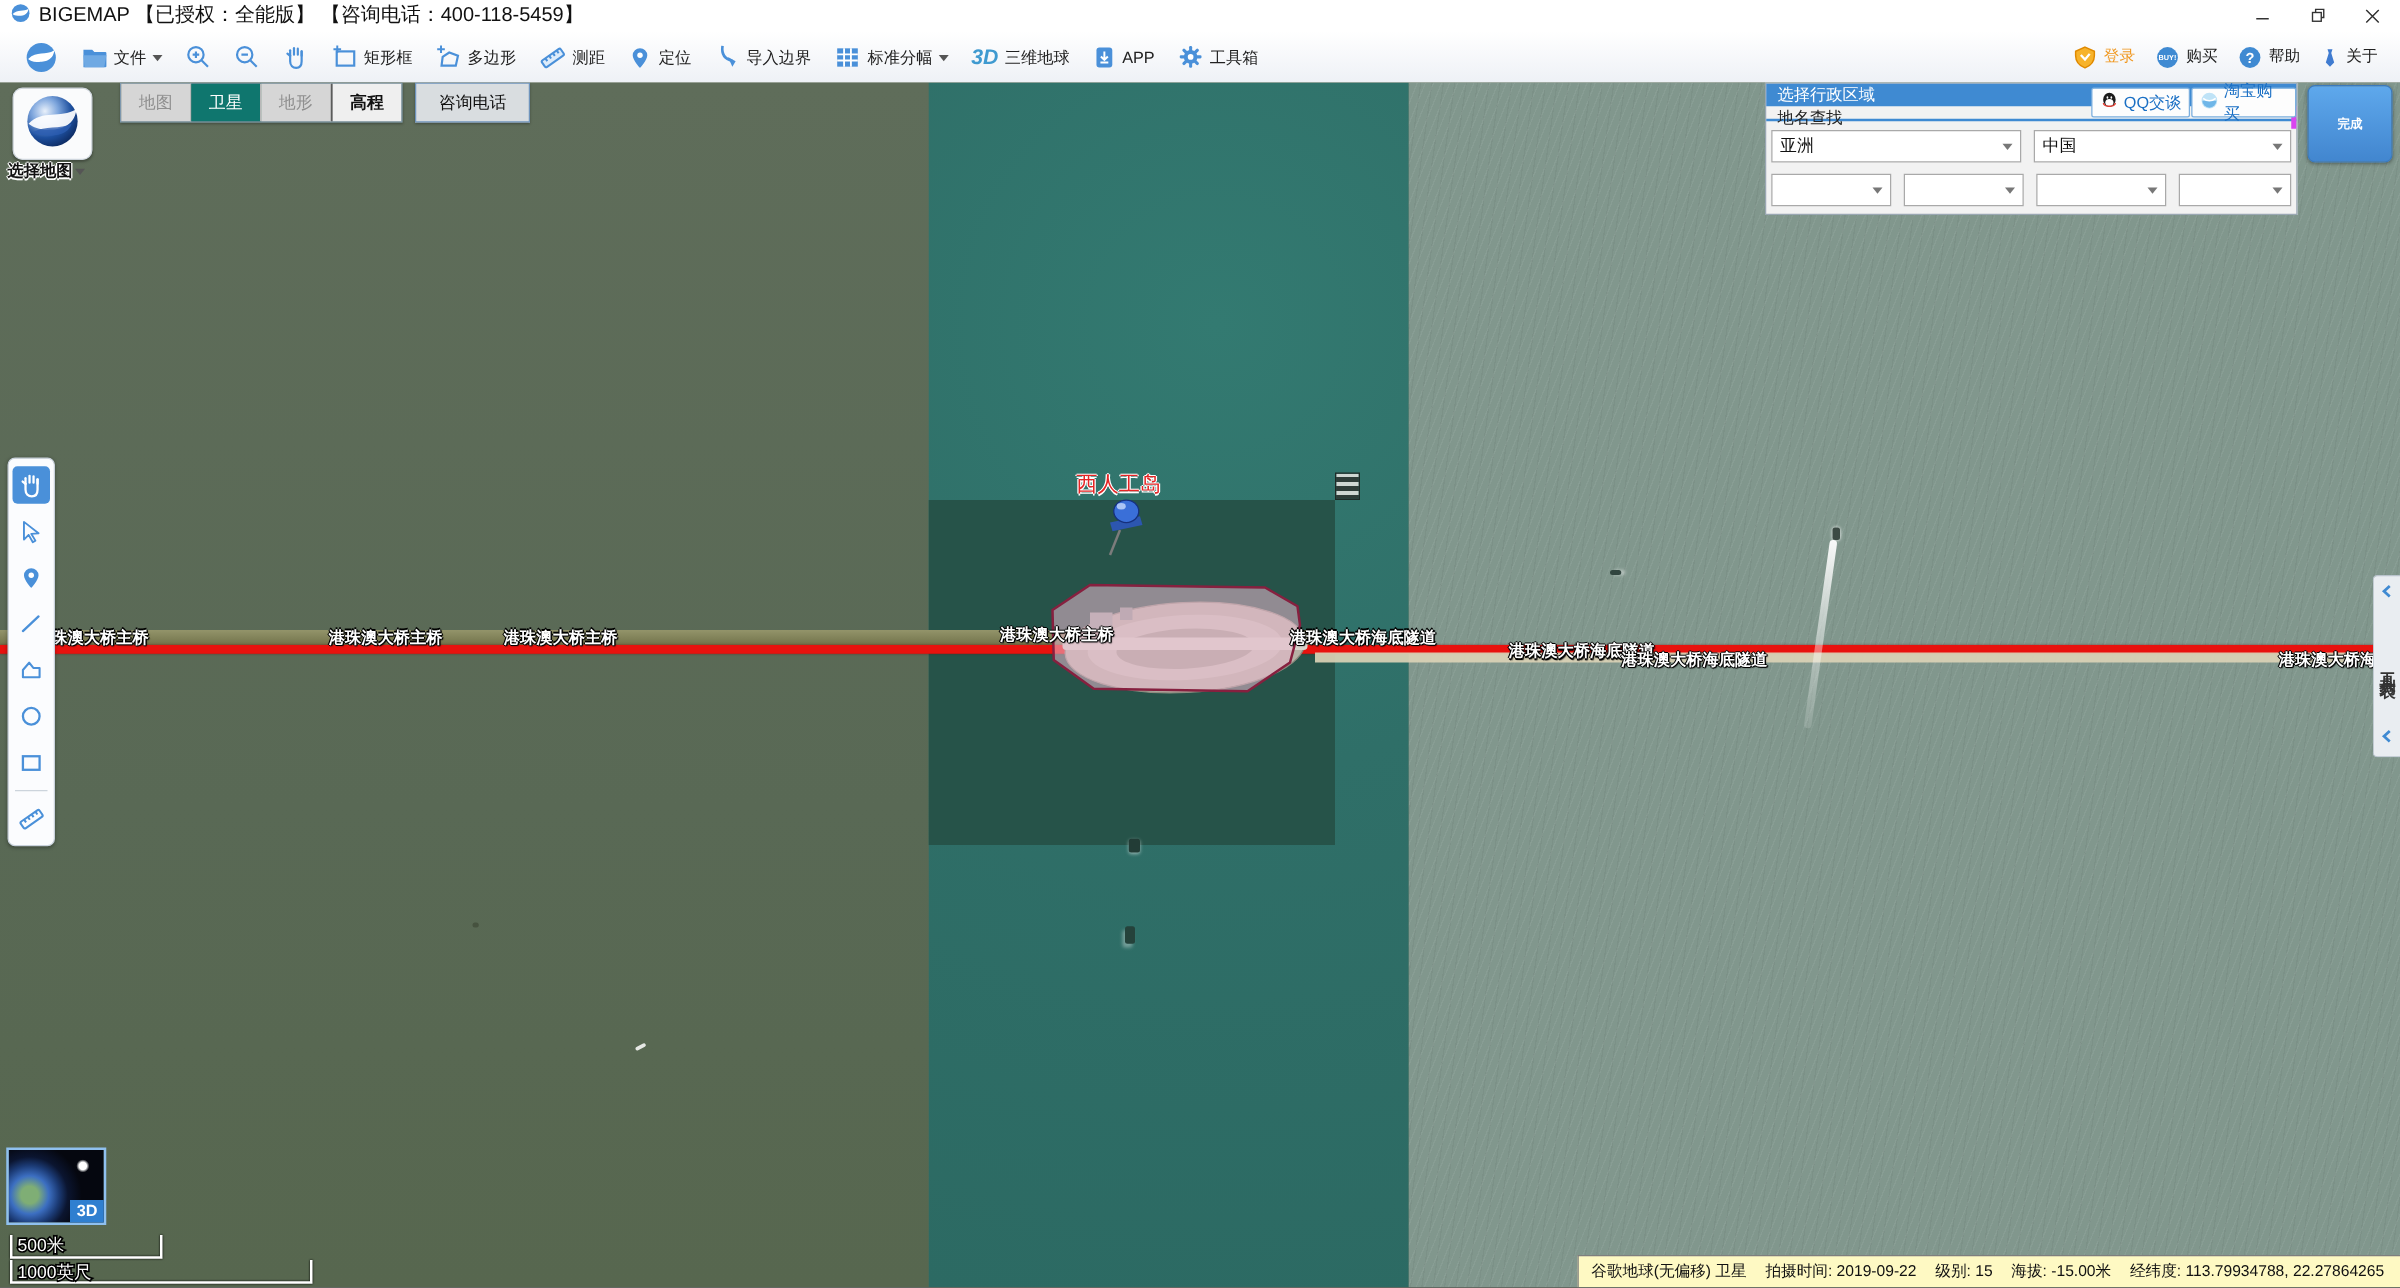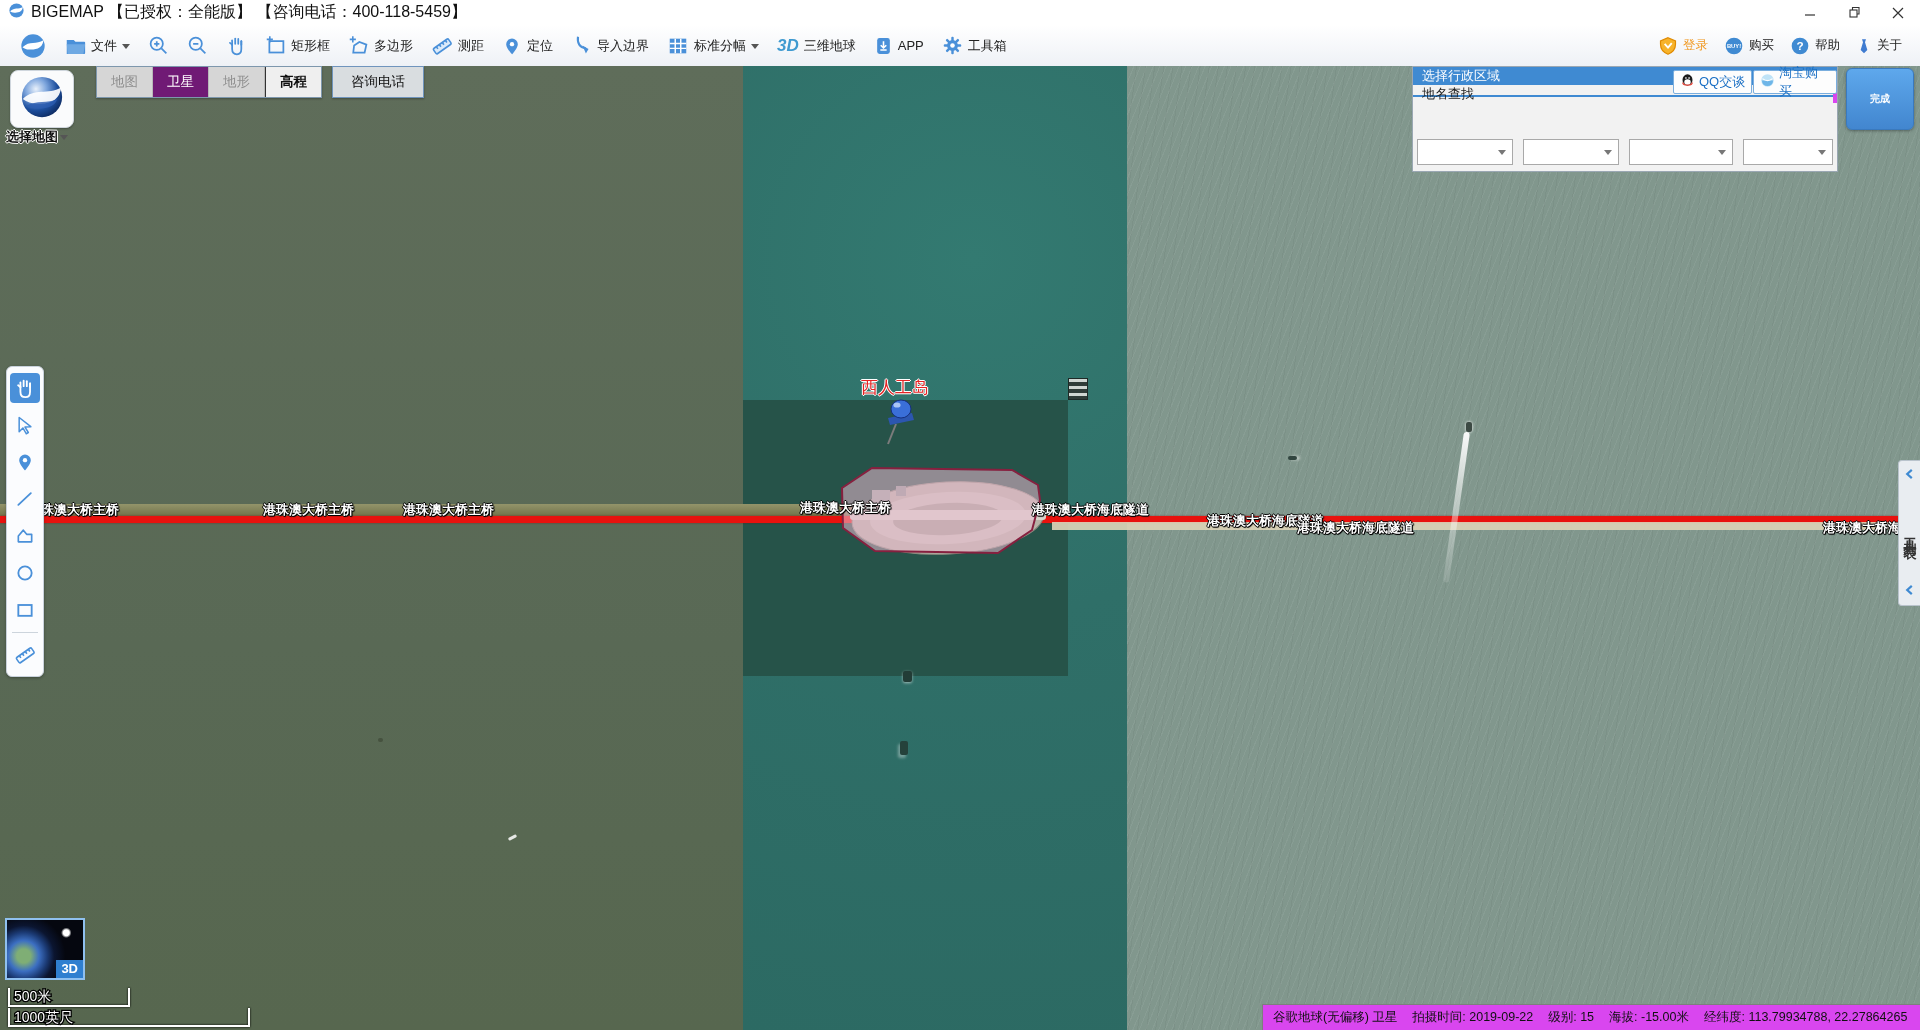--- a/index.html
+++ b/index.html
@@ -56,21 +56,21 @@
   .speck{left:508px;top:770px;width:9px;height:3px;background:rgba(255,255,255,.85);transform:rotate(-28deg);border-radius:2px;}
   .dot{left:378px;top:672px;width:5px;height:4px;background:#46523f;border-radius:2px;}
   
   .layer-btn{position:absolute;left:10px;top:4px;width:62px;height:56px;background:#fafbfc;border:1px solid #cfd6dd;border-radius:8px;
       display:flex;align-items:center;justify-content:center;z-index:11;cursor:pointer;box-shadow:0 1px 2px rgba(0,0,0,.3);}
   .layer-label{position:absolute;left:6px;top:62px;width:74px;z-index:11;font-size:13px;font-weight:bold;color:#111;display:flex;align-items:center;gap:2px;
       text-shadow:-1px 0 #fff,1px 0 #fff,0 -1px #fff,0 1px #fff;cursor:pointer;}
   .map-tabs{position:absolute;left:96px;top:0;height:30px;display:flex;z-index:11;border:1px solid #7d97ad;box-shadow:0 1px 2px rgba(0,0,0,.3);}
   .map-tab{width:55px;height:30px;display:flex;align-items:center;justify-content:center;font-size:13.5px;cursor:pointer;
       background:#d6d6d6;color:#8f8f8f;border-right:1px solid #b8b8b8;}
-  .map-tab.active{background:#701a75;color:#fff;}
+  .map-tab.active{background:#0f766e;color:#fff;}
   .map-tab.strong{background:#efefef;color:#111;border-left:1px solid #333;font-weight:bold;border-right:none;}
   .street-btn{position:absolute;left:332px;top:0;width:90px;height:30px;z-index:11;background:#d9dde0;border:1px solid #6f94bd;
       display:flex;align-items:center;justify-content:center;font-size:13.5px;color:#111;cursor:pointer;box-shadow:0 1px 2px rgba(0,0,0,.3);}
   
   .panel{position:absolute;left:1412px;top:0;width:426px;height:106px;background:#f2f2f2;border:1px solid #9aa7b3;box-sizing:border-box;z-index:11;}
   .panel-tabs{position:relative;height:28px;border-bottom:2px solid #3f8ad2;display:flex;align-items:stretch;flex-direction:column;}
   .ptab{display:flex;align-items:center;padding:0 9px;font-size:13px;cursor:pointer;}
   .ptab.active{background:#3f8ad2;color:#fff;}
   .ptab.idle{color:#222;border-right:4px solid #d946ef;}
   .plink{position:absolute;top:3px;height:22px;display:flex;align-items:center;gap:4px;background:#fdfdfd;border:1px solid #7aaede;
@@ -88,21 +88,21 @@
       display:flex;flex-direction:column;align-items:center;padding:6px 0;gap:7px;box-shadow:0 1px 3px rgba(0,0,0,.3);}
   .pal-item{width:30px;height:30px;display:flex;align-items:center;justify-content:center;border-radius:4px;cursor:pointer;}
   .pal-item.selected{background:#4a90d9;}
   .pal-sep{width:26px;height:1px;background:#ccd4dc;}
   
   .tool-tab{position:absolute;left:1898px;top:394px;width:22px;height:146px;z-index:11;background:#e9edf1;border:1px solid #b9c3cc;
       border-right:none;border-radius:4px 0 0 4px;display:flex;flex-direction:column;align-items:center;justify-content:space-between;
       padding:5px 0;box-sizing:border-box;cursor:pointer;}
   .vtext{writing-mode:vertical-lr;text-orientation:upright;font-size:13px;font-weight:bold;color:#333;letter-spacing:3px;}
   
-  .statusbar{position:absolute;left:1262px;top:938px;width:658px;height:26px;z-index:11;background:#d946ef;
+  .statusbar{position:absolute;left:1262px;top:938px;width:658px;height:26px;z-index:11;background:#fef9c3;
       border:1px solid #7e7e7e;border-right:none;border-bottom:none;box-sizing:border-box;display:flex;align-items:center;
       gap:15px;padding:0 10px;font-size:12.5px;color:#111;white-space:nowrap;overflow:hidden;}
   
   .thumb3d{position:absolute;left:5px;top:852px;width:80px;height:62px;z-index:11;border:2px solid #8fc0ef;box-sizing:border-box;cursor:pointer;
       background:radial-gradient(circle at 78% 22%,#fff 0 4%,rgba(255,255,255,0) 7%),
                  radial-gradient(circle at 22% 62%,#7fae75 0 10%,#3c6fc2 22%,#1b3a74 34%,#0b1530 44%,#05070f 60%);}
   .thumb3d .tag{position:absolute;right:0;bottom:0;background:#2f7fd0;color:#fff;font-weight:bold;font-size:13px;padding:0 5px;line-height:18px;}
   .scalebox{position:absolute;left:6px;top:916px;z-index:11;}
 </style>
 </head>
@@ -400,20 +400,30 @@
         </div>
         <div class="plink tb">
           <span><svg width="15" height="15" viewBox="0 0 24 24">
                 <circle cx="12" cy="12" r="10" fill="#bfe3f7"></circle>
                 <path d="M3 12a9 9 0 0 0 18 0" fill="#6fb6e8"></path>
                 <path d="M4 9c5 4 11 4 16 0" stroke="#fff" stroke-width="2" fill="none"></path>
               </svg></span>
           <span>淘宝购买</span>
         </div>
       </div>
+      <div class="sel-row" style="top:37px;">
+        <div class="select" style="width:200px;">
+          <span>亚洲</span>
+          <span class="caret-sel"></span>
+        </div>
+        <div class="select" style="width:206px;">
+          <span>中国</span>
+          <span class="caret-sel"></span>
+        </div>
+      </div>
       <div class="sel-row" style="top:72px;">
         <div class="select" style="width:96px;">
             <span></span>
             <span class="caret-sel"></span>
           </div>
         <div class="select" style="width:96px;">
             <span></span>
             <span class="caret-sel"></span>
           </div>
         <div class="select" style="width:104px;">

